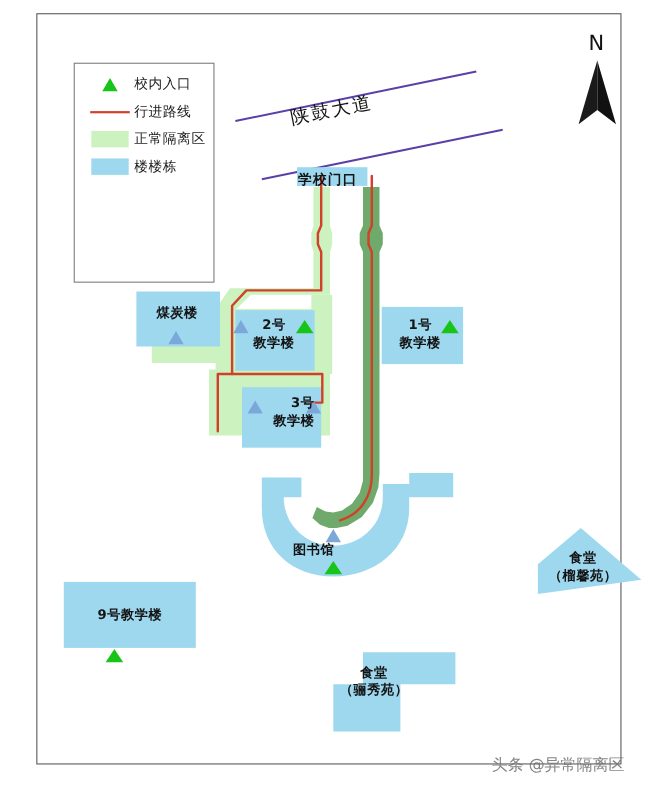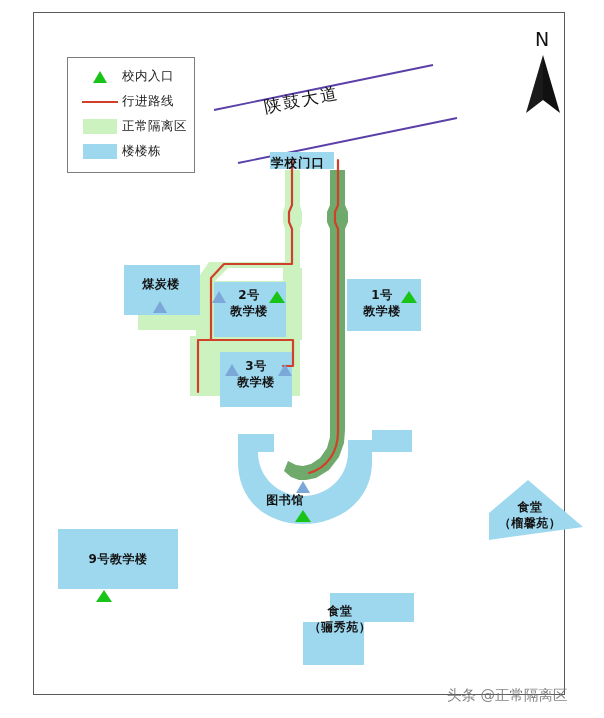--- a/index.html
+++ b/index.html
@@ -10,21 +10,21 @@
   }
   #map-root{position:absolute;left:0;top:0;width:604px;height:718px;}
   #frame{
     position:absolute;left:33px;top:12px;width:532px;height:683px;
     border:1px solid #5a5a5a;box-sizing:border-box;background:#fff;
   }
   svg.layer{position:absolute;left:0;top:0;width:604px;height:718px;overflow:visible;}
 
   
   #legend{
-    position:absolute;left:67px;top:57px;width:128px;height:116px;
+    position:absolute;left:67px;top:57px;width:128px;height:200px;
     border:1px solid #7d7d7d;background:#ffffff;box-sizing:border-box;
     padding:6px 0 0 0;
   }
   .legend-row{
     display:flex;align-items:center;height:25px;padding-left:10px;
   }
   .legend-sym{width:44px;display:flex;align-items:center;justify-content:center;}
   .legend-text{
     font-size:12.5px;color:#1b1b1b;white-space:nowrap;letter-spacing:.5px;
     font-family:"DejaVu Sans",sans-serif;
@@ -45,21 +45,21 @@
   #lbl-road{
     position:absolute;left:262px;top:96px;font-size:17px;color:#111;
     font-family:"DejaVu Sans",sans-serif;letter-spacing:2px;
     transform:rotate(-11deg);transform-origin:left top;white-space:nowrap;
   }
   #lbl-gate{
     left:271px;top:155px;font-size:12.5px;letter-spacing:1px;
   }
   #lbl-coal{left:130px;top:277px;width:62px;}
   #lbl-b2{left:219px;top:287px;width:60px;}
-  #lbl-b3{left:226px;top:358px;width:60px;}
+  #lbl-b3{left:226px;top:358px;width:60px;text-align:right;}
   #lbl-b1{left:352px;top:287px;width:60px;}
   #lbl-lib{left:255px;top:493px;width:60px;}
   #lbl-b9{left:68px;top:552px;width:100px;}
   #lbl-c1{left:497px;top:499px;width:66px;}
   #lbl-c2{left:305px;top:603px;width:70px;}
 
   
   #north-letter{
     position:absolute;left:535px;top:28px;font-size:19px;color:#111;
     font-family:"DejaVu Sans",sans-serif;font-weight:400;
@@ -214,14 +214,14 @@
     <div>食堂</div>
     <div>（榴馨苑）</div>
   </div>
 
   <div class="lbl two" id="lbl-c2">
     <div>食堂</div>
     <div>（骊秀苑）</div>
   </div>
 
   <div id="north-letter">N</div>
-  <div id="watermark">头条 @正常隔离区</div>
+  <div id="watermark">头条 @异常隔离区</div>
 </div>
 
 </body></html>

